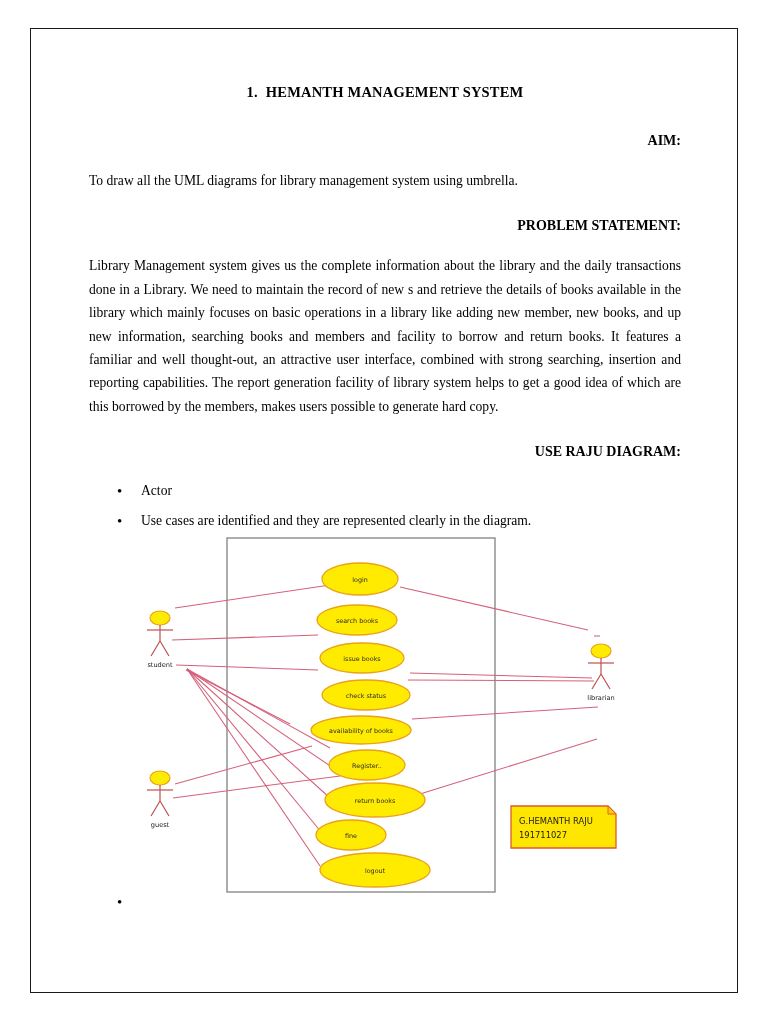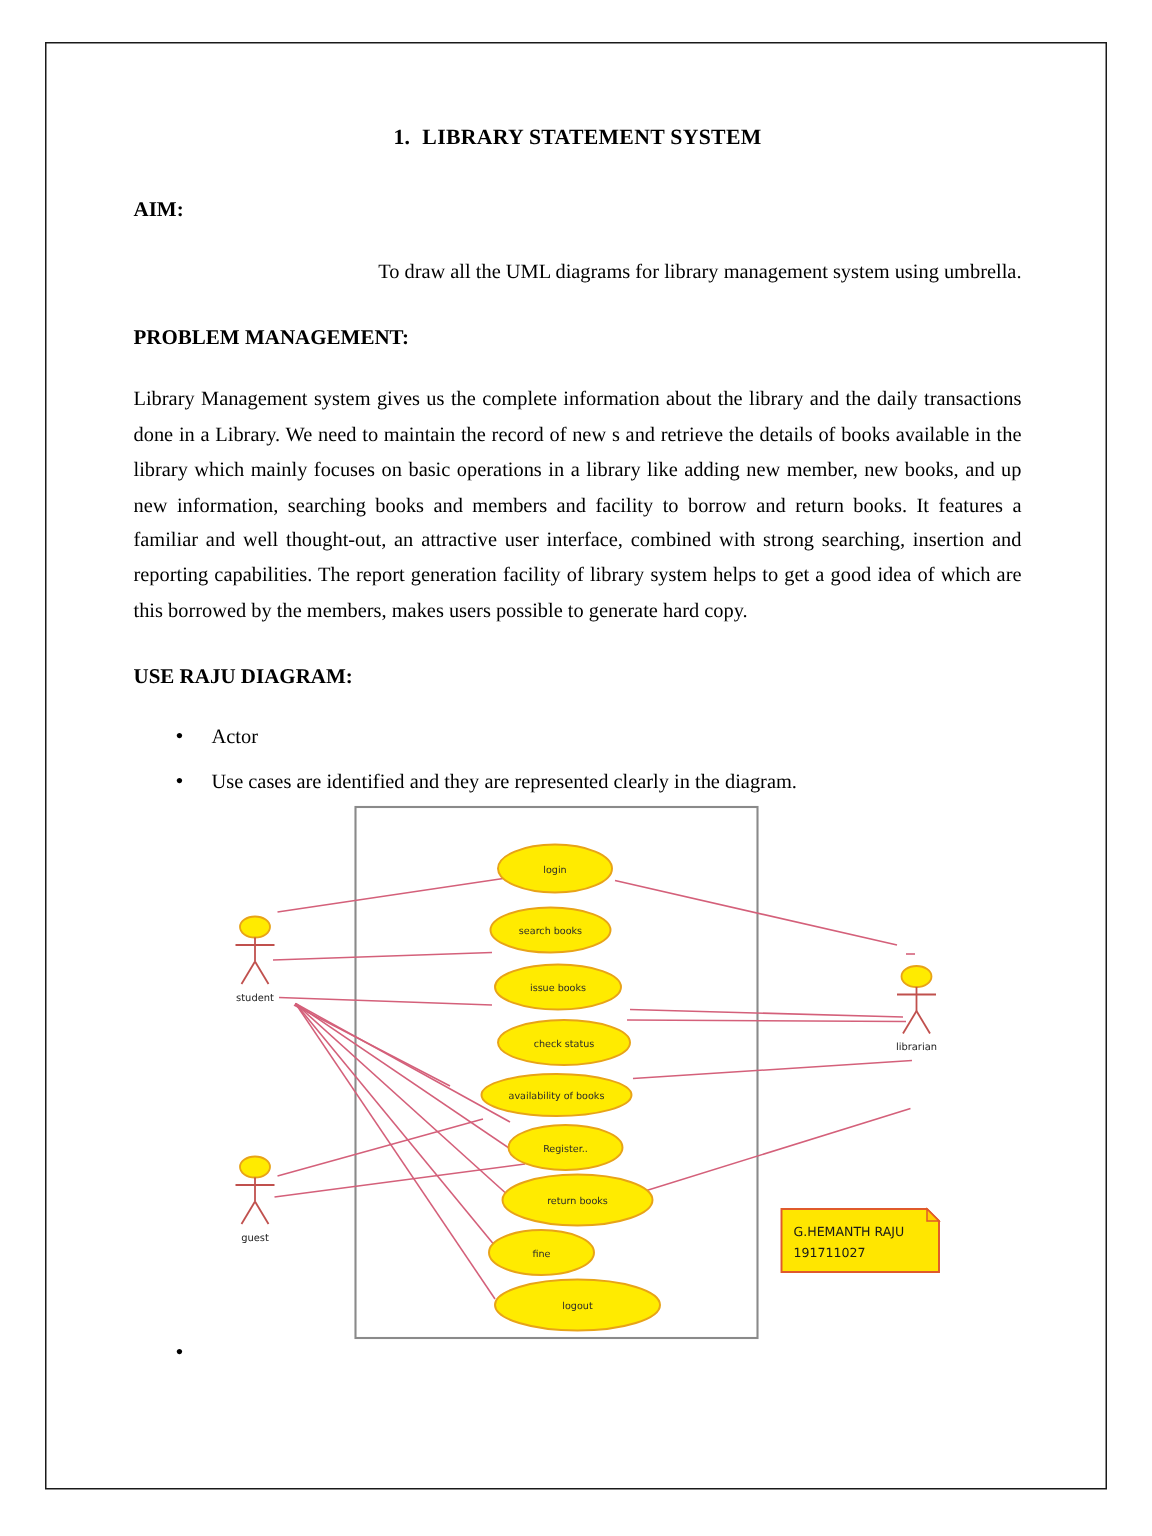--- a/index.html
+++ b/index.html
@@ -38,29 +38,30 @@
     letter-spacing: 0.2px;
     margin: 0 0 32px 0;
   }
   .doc-title .num {
     margin-right: 8px;
   }
   .sec-head {
     font-weight: bold;
     font-size: 14px;
     margin: 0 0 20px 0;
+    text-align: right;
   }
   p.body-text {
     font-size: 13.6px;
     line-height: 1.72;
     text-align: justify;
     margin: 0 0 20px 0;
   }
   p.body-text.single {
-    text-align: right;
+    text-align: left;
   }
   .sec-head.spaced {
     margin-top: 26px;
   }
   ul.bullets {
     margin: 18px 0 0 0;
     padding-left: 52px;
     list-style: none;
   }
   ul.bullets li {
@@ -79,21 +80,20 @@
   ul.bullets li.empty-bullet {
     min-height: 14px;
   }
   
   #diagram-wrap {
     position: absolute;
     left: 0;
     top: 508px;
     width: 708px;
     height: 390px;
-    margin-left: 10px;
   }
   #diagram-svg {
     display: block;
   }
   .uc-label {
     font-family: "DejaVu Sans", "Liberation Sans", sans-serif;
     font-size: 6.4px;
     fill: #2a2a2a;
     text-anchor: middle;
     dominant-baseline: middle;
@@ -111,28 +111,28 @@
   }
 </style>
 </head>
 <body>
 
 <div id="page">
 
   <div id="content">
 
     <h1 class="doc-title">
-      <span class="num">1.</span><span>LIBRARY STATEMENT SYSTEM</span>
+      <span class="num">1.</span><span>HEMANTH MANAGEMENT SYSTEM</span>
     </h1>
 
     <h2 class="sec-head">AIM:</h2>
 
     <p class="body-text single">To draw all the UML diagrams for library management system using umbrella.</p>
 
-    <h2 class="sec-head spaced">PROBLEM MANAGEMENT:</h2>
+    <h2 class="sec-head spaced">PROBLEM STATEMENT:</h2>
 
     <p class="body-text">Library Management system gives us the complete information about the library and the daily transactions done in a Library. We need to maintain the record of new s and retrieve the details of books available in the library which mainly focuses on basic operations in a library like adding new member, new books, and up new information, searching books and members and facility to borrow and return books. It features a familiar and well thought-out, an attractive user interface, combined with strong searching, insertion and reporting capabilities. The report generation facility of library system helps to get a good idea of which are this borrowed by the members, makes users possible to generate hard copy.</p>
 
     <h2 class="sec-head spaced">USE RAJU DIAGRAM:</h2>
 
 
     <ul class="bullets">
       <li>Actor</li>
       <li>Use cases are identified and they are represented clearly in the diagram.</li>
     </ul>

